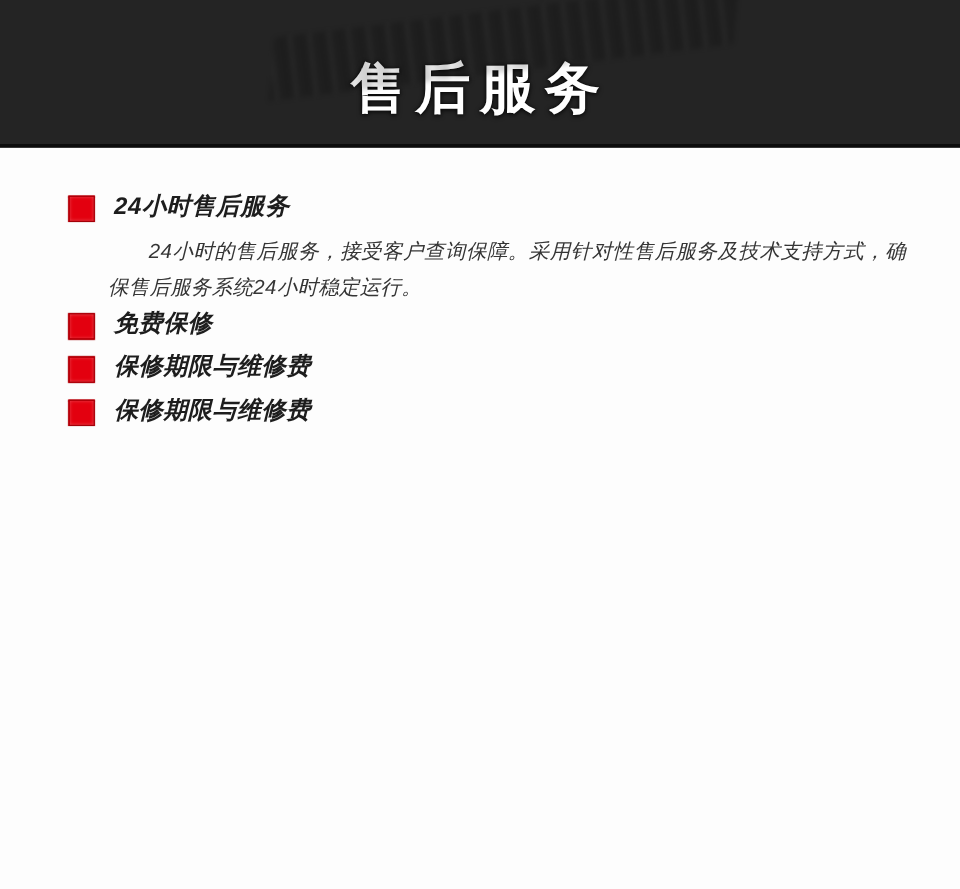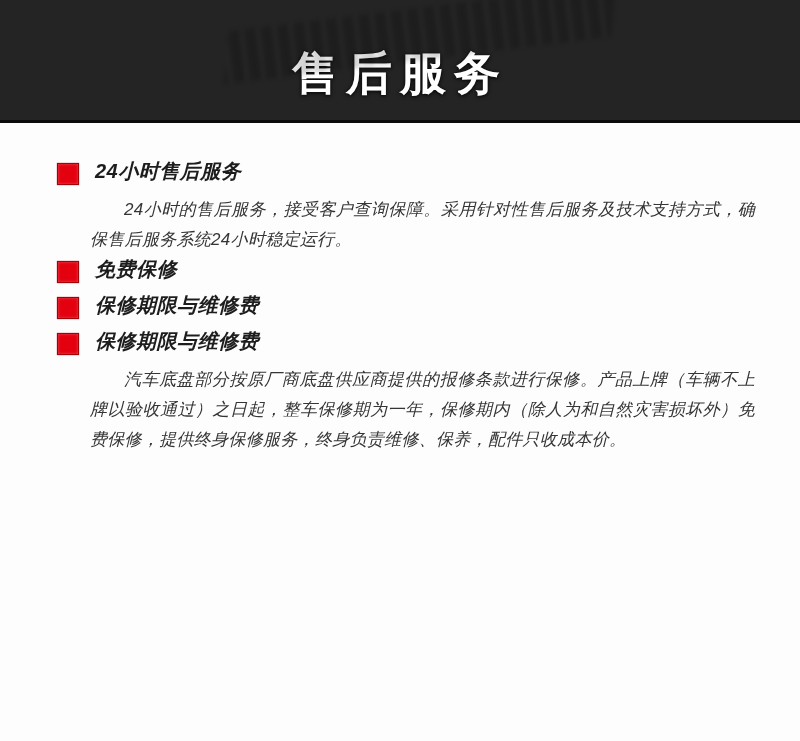--- a/index.html
+++ b/index.html
@@ -123,17 +123,16 @@
         <span class="bullet"></span>
         <h2 class="sec-title">保修期限与维修费</h2>
       </div>
     </section>
 
     <section class="sec">
       <div class="sec-head">
         <span class="bullet"></span>
         <h2 class="sec-title">保修期限与维修费</h2>
       </div>
-      <p class="para">汽车底盘部分按原厂商底盘供应商提供的报修条款进行保修。产品上牌（车辆不上牌以验收通过）之日起，整车保修期为一年，保修期内（除人为和自然灾害损坏外）免费保修，提供终身保修服务，终身负责维修、保养，配件只收成本价。</p>
     </section>
 
   </main>
 </div>
 
 </body></html>

